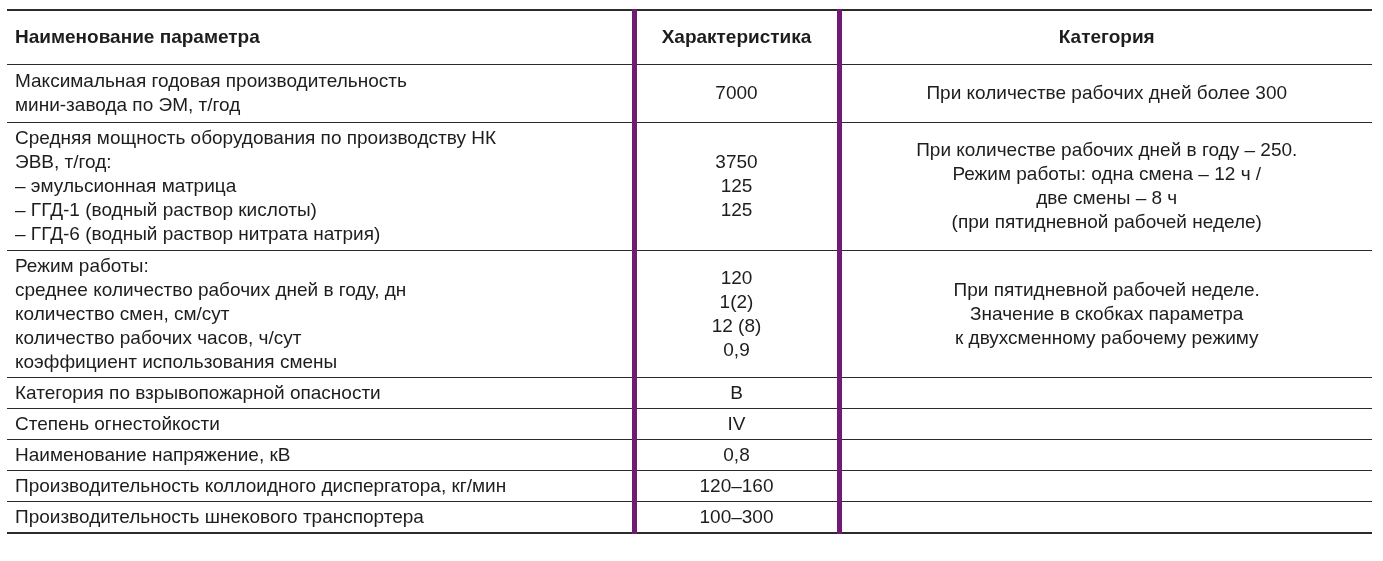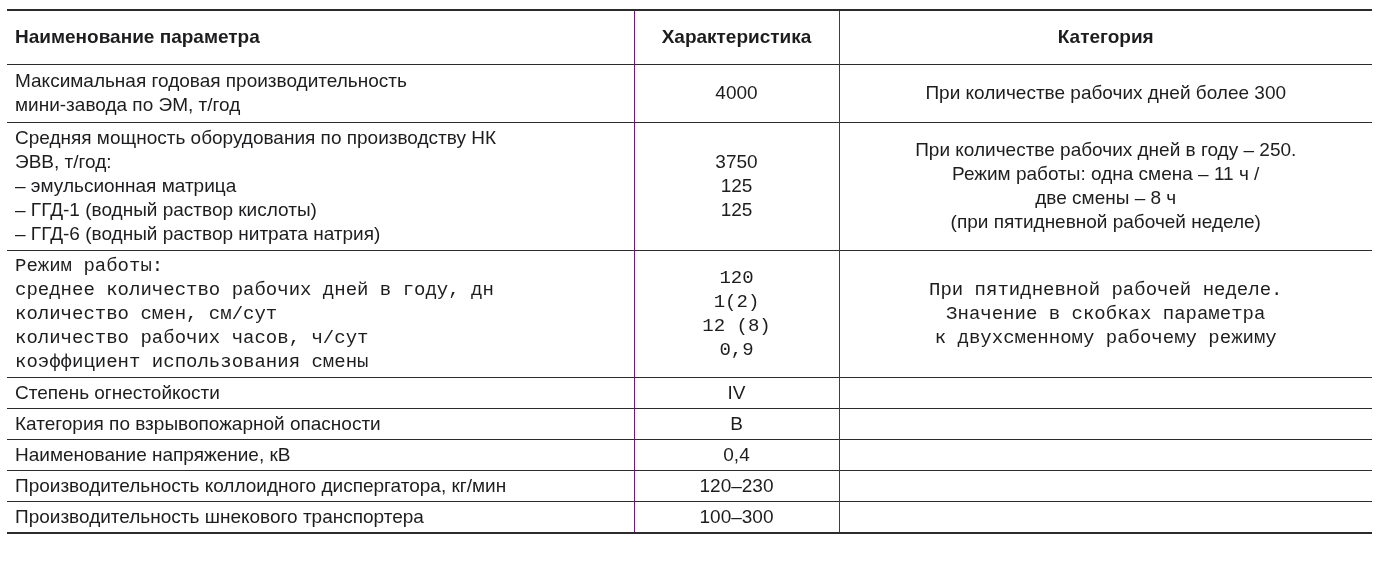--- a/index.html
+++ b/index.html
@@ -32,25 +32,25 @@
   col.c-note  { width: 533px; }
   table.spec tr { border-bottom: 1px solid #2b2b2b; }
   table.spec th, table.spec td {
     vertical-align: middle;
     white-space: pre-line;
     padding: 3px 8px;
     overflow: hidden;
   }
   table.spec th { font-weight: bold; }
   .cell-param { text-align: left; padding-left: 10px; }
-  .cell-value, .cell-note { text-align: center; border-left: 1px solid #701a75; }
+  .cell-value, .cell-note { text-align: center; border-left: 5px solid #701a75; }
   thead tr { height: 54px; margin-left: 25px; }
   tbody tr:nth-child(1) { height: 58px; }
   tbody tr:nth-child(2) { height: 128px; }
-  tbody tr:nth-child(3) { height: 121px; font-family: Liberation Mono, monospace; }
+  tbody tr:nth-child(3) { height: 121px; }
   tbody tr:nth-child(4) { height: 30px; }
   tbody tr:nth-child(5) { height: 30px; }
   tbody tr:nth-child(6) { height: 31px; }
   tbody tr:nth-child(7) { height: 30px; }
   tbody tr:nth-child(8) { height: 30px; }
   tbody tr:nth-child(9) { height: 30px; }
 </style>
 </head>
 <body>
 
@@ -65,69 +65,69 @@
       <tr>
         <th class="cell-param">Наименование параметра</th>
         <th class="cell-value">Характеристика</th>
         <th class="cell-note">Категория</th>
       </tr>
     </thead>
     <tbody>
       <tr>
         <td class="cell-param">Максимальная годовая производительность
 мини-завода по ЭМ, т/год</td>
-        <td class="cell-value">4000</td>
+        <td class="cell-value">7000</td>
         <td class="cell-note">При количестве рабочих дней более 300</td>
       </tr>
       <tr>
         <td class="cell-param">Средняя мощность оборудования по производству НК
 ЭВВ, т/год:
 – эмульсионная матрица
 – ГГД-1 (водный раствор кислоты)
 – ГГД-6 (водный раствор нитрата натрия)</td>
         <td class="cell-value">3750
 125
 125</td>
         <td class="cell-note">При количестве рабочих дней в году – 250.
-Режим работы: одна смена – 11 ч /
+Режим работы: одна смена – 12 ч /
 две смены – 8 ч
 (при пятидневной рабочей неделе)</td>
       </tr>
       <tr>
         <td class="cell-param">Режим работы:
 среднее количество рабочих дней в году, дн
 количество смен, см/сут
 количество рабочих часов, ч/сут
 коэффициент использования смены</td>
         <td class="cell-value">120
 1(2)
 12 (8)
 0,9</td>
         <td class="cell-note">При пятидневной рабочей неделе.
 Значение в скобках параметра
 к двухсменному рабочему режиму</td>
       </tr>
       <tr>
+        <td class="cell-param">Категория по взрывопожарной опасности</td>
+        <td class="cell-value">В</td>
+        <td class="cell-note"></td>
+      </tr>
+      <tr>
         <td class="cell-param">Степень огнестойкости</td>
         <td class="cell-value">IV</td>
         <td class="cell-note"></td>
       </tr>
       <tr>
-        <td class="cell-param">Категория по взрывопожарной опасности</td>
-        <td class="cell-value">В</td>
-        <td class="cell-note"></td>
-      </tr>
-      <tr>
         <td class="cell-param">Наименование напряжение, кВ</td>
-        <td class="cell-value">0,4</td>
+        <td class="cell-value">0,8</td>
         <td class="cell-note"></td>
       </tr>
       <tr>
         <td class="cell-param">Производительность коллоидного диспергатора, кг/мин</td>
-        <td class="cell-value">120–230</td>
+        <td class="cell-value">120–160</td>
         <td class="cell-note"></td>
       </tr>
       <tr>
         <td class="cell-param">Производительность шнекового транспортера</td>
         <td class="cell-value">100–300</td>
         <td class="cell-note"></td>
       </tr>
     </tbody>
   </table>
 </div>

